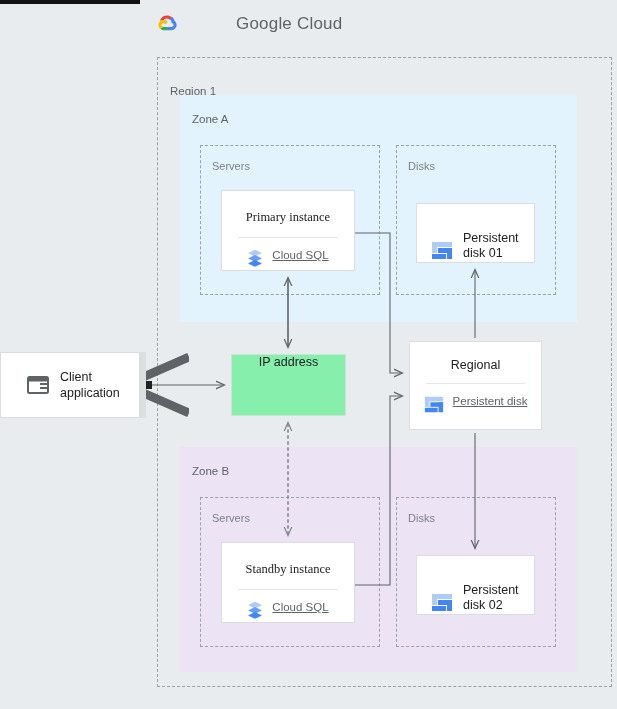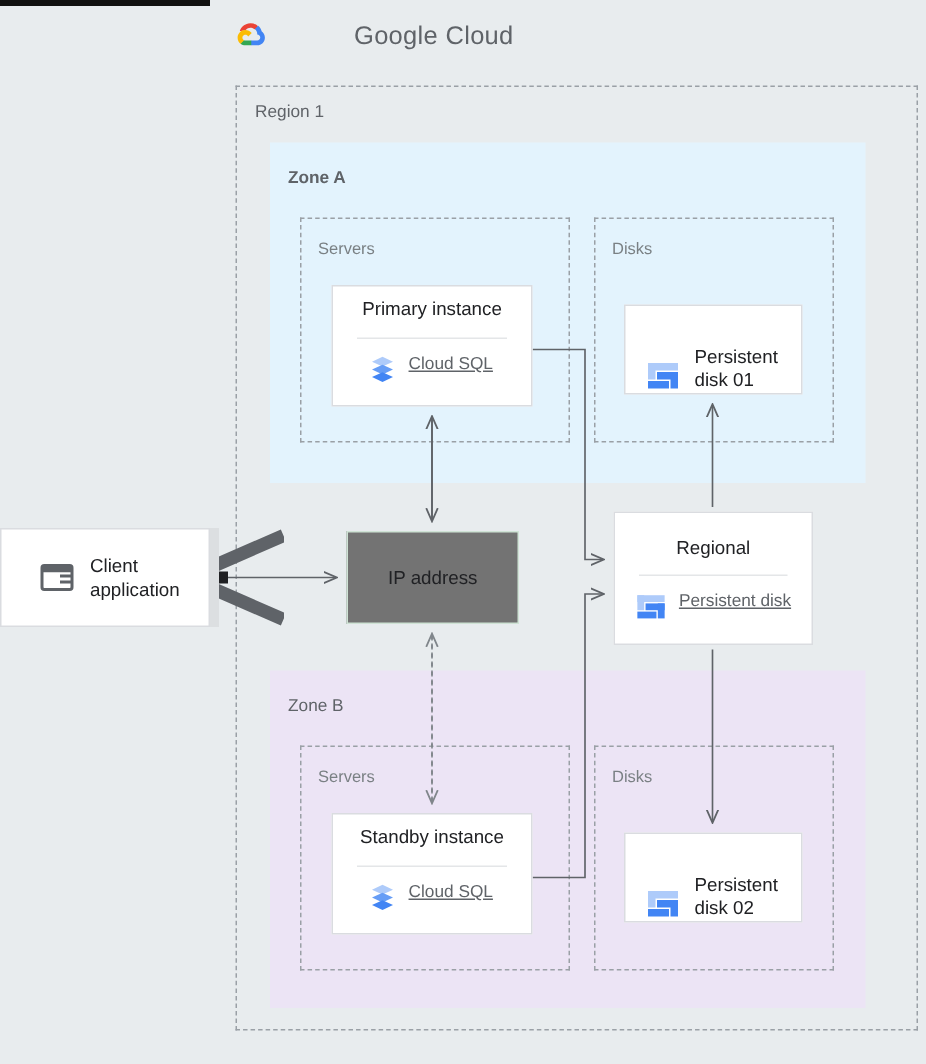--- a/index.html
+++ b/index.html
@@ -18,25 +18,25 @@
   .topbar{left:0;top:0;width:140px;height:4px;background:#111;}
 
   
   .logo{left:156px;top:14px;display:flex;align-items:center;gap:8px;}
   .logo-text{font-size:17px;color:#5f6368;letter-spacing:.2px;white-space:nowrap;margin-left:48px;}
   .logo-text b{font-weight:400;color:#5f6368;}
 
   
   .region{left:157px;top:57px;width:455px;height:630px;
           border:1px dashed #9aa0a6;background:transparent;}
-  .region-label{left:170px;top:69px;font-size:11.5px;color:#5f6368;}
+  .region-label{left:170px;top:85px;font-size:11.5px;color:#5f6368;}
 
   
   .zoneA{left:180px;top:95px;width:397px;height:227px;background:#e3f3fd;}
-  .zoneA-label{left:192px;top:113px;font-size:11.5px;color:#5f6368;font-weight:bold;}
+  .zoneA-label{left:192px;top:113px;font-size:11.5px;color:#5f6368;}
   
   .zoneB{left:180px;top:447px;width:397px;height:225px;background:#ece4f5;}
   .zoneB-label{left:192px;top:465px;font-size:11.5px;color:#5f6368;}
 
   
   .grp{border:1px dashed #9aa0a6;}
   .grp-label{font-size:11px;color:#7a8084;position:absolute;}
 
   .srvA{left:200px;top:145px;width:180px;height:150px;}
   .srvA-label{left:212px;top:160px;}
@@ -49,37 +49,37 @@
 
   
   .card{background:#ffffff;border:1px solid #dadce0;}
   .card-title{font-size:12.5px;color:#202124;text-align:center;}
   .divider{height:1px;background:#e4e6e8;}
   .card-sub{display:flex;align-items:flex-start;justify-content:center;gap:9px;
             font-size:11.5px;color:#5f6368;text-decoration:underline;}
 
   .primary{left:221px;top:190px;width:134px;height:81px;}
   .standby{left:221px;top:542px;width:134px;height:81px;}
-  .inst-title{padding-top:8px;}
+  .inst-title{padding-top:19px;font-family:Liberation Serif, serif;}
   .inst-div{margin:12px 16px 0;}
   .inst-sub{margin-top:11px;}
 
   .pd01{left:416px;top:203px;width:119px;height:60px;}
   .pd02{left:416px;top:555px;width:119px;height:60px;}
   .pd-row{display:flex;align-items:flex-end;gap:10px;height:100%;padding-left:14px;}
   .pd-label{font-size:12.5px;color:#202124;line-height:1.25;}
 
   .regional{left:409px;top:341px;width:133px;height:89px;}
   .reg-title{padding-top:16px;}
   .reg-div{margin:11px 16px 0;}
   .reg-sub{margin-top:11px;}
 
   
-  .ip{left:231px;top:354px;width:115px;height:62px;background:#737373;border:1px solid #cfe3d5;
-      display:flex;align-items:center;justify-content:center;}
+  .ip{left:231px;top:354px;width:115px;height:62px;background:#86efac;border:1px solid #cfe3d5;
+      display:flex;align-items:flex-start;justify-content:center;}
   .ip-text{font-size:12.5px;color:#202124;}
 
   
   .clientShadow{left:128px;top:352px;width:18px;height:66px;background:#dcdfe1;}
   .client{left:0px;top:352px;width:140px;height:66px;background:#fff;border:1px solid #dadce0;
           display:flex;align-items:center;gap:11px;padding-left:26px;}
   .client-text{font-size:12.5px;color:#202124;line-height:1.3;}
 
   
   .icon{flex:0 0 auto;display:block;}

